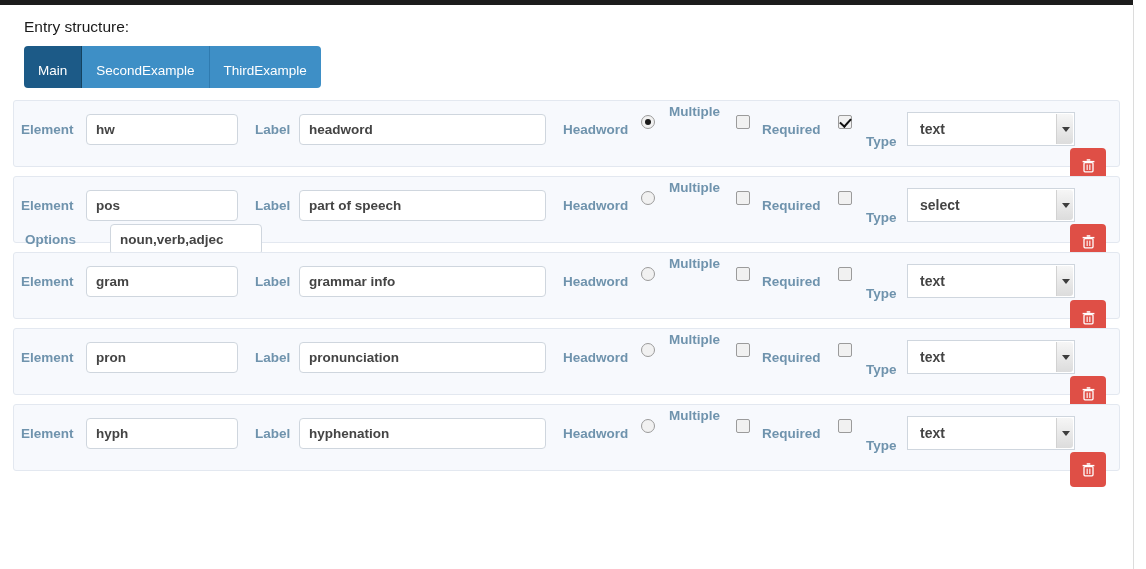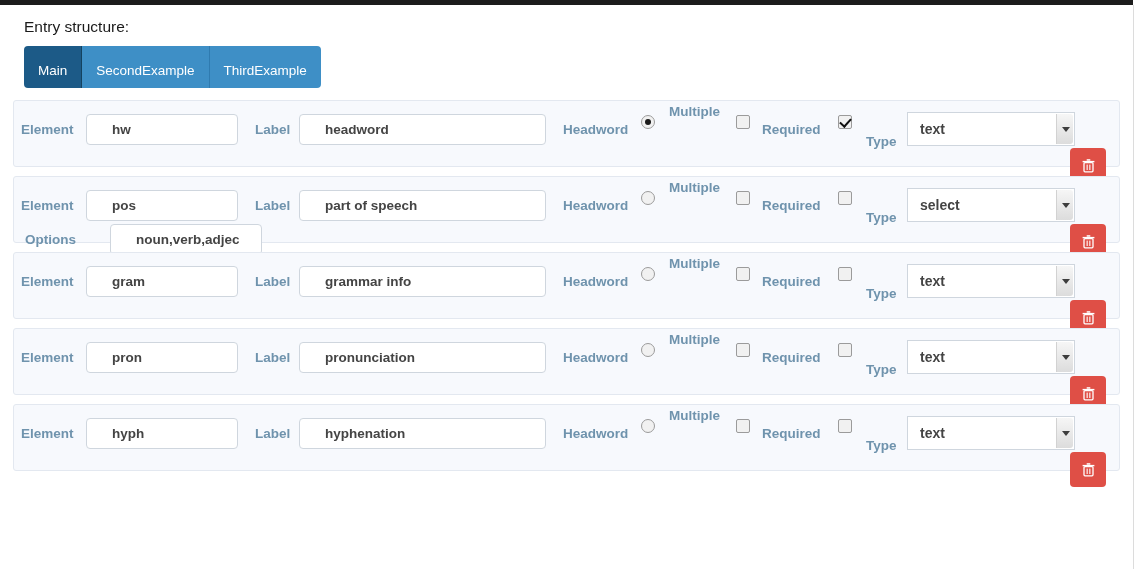--- a/index.html
+++ b/index.html
@@ -93,21 +93,21 @@
   .inp {
     position: absolute;
     height: 31px;
     background: #ffffff;
     border: 1px solid #cfd6de;
     border-radius: 4px;
     font-family: "Liberation Sans", sans-serif;
     font-size: 13.5px;
     font-weight: bold;
     color: #444444;
-    padding: 0 25px;
+    padding: 0 9px;
     outline: none;
     overflow: hidden;
     white-space: nowrap;
     line-height: 29px;
   }
 
   
   .c-element-lbl { left: 7px;  top: 21px; }
   .c-element-inp { left: 72px; top: 13px; width: 152px; }
   .c-options-lbl { left: 11px;  top: 55px; }

